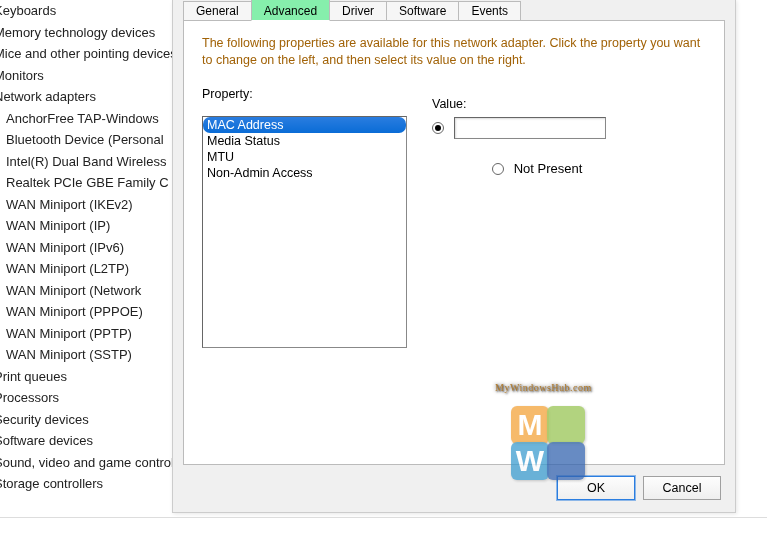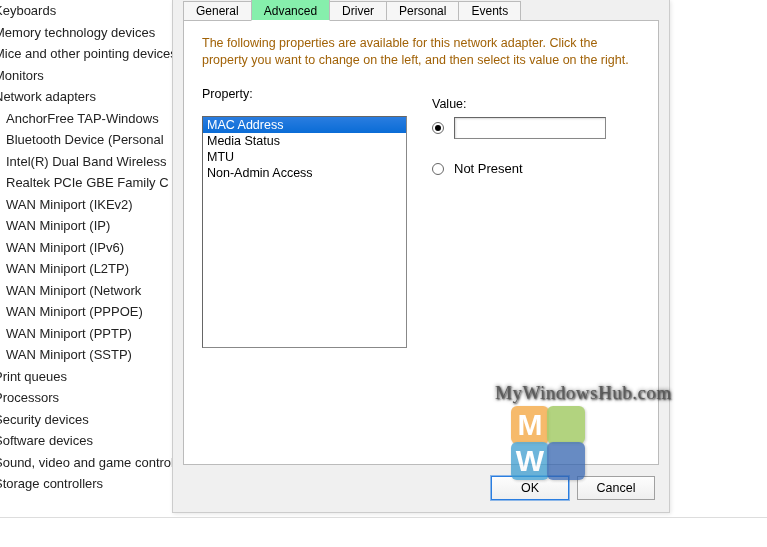--- a/index.html
+++ b/index.html
@@ -26,21 +26,21 @@
       white-space: nowrap;
       padding-left: 12px;
     }
     .tree-item.sub {
       padding-left: 24px;
     }
     .dialog {
       position: absolute;
       left: 172px;
       top: 0;
-      width: 498px;
+      width: 564px;
       height: 513px;
       background: #f0f0f0;
       border: 1px solid #ccc;
       border-top: none;
       box-shadow: 1px 1px 4px rgba(0,0,0,.1);
     }
     .tabstrip {
       display: flex;
       align-items: flex-end;
       height: 20px;
@@ -93,20 +93,21 @@
       border-top-color: #666;
       border-left-color: #666;
       background: #fff;
       overflow: hidden;
     }
     .property-item {
       padding: 0 4px;
       font-size: 12.5px;
       line-height: 16px;
       cursor: default;
+      border-radius: 7px;
     }
     .property-item.selected {
       background: #0a6cd6;
       background: linear-gradient(#2a7de0,#0a6cd6);
       color: #fff;
     }
     .value-section {
       position: absolute;
       left: 248px;
       top: 76px;
@@ -115,21 +116,21 @@
     .value-label {
       font-size: 12.5px;
       margin-bottom: 4px;
     }
     .radio-row {
       display: flex;
       align-items: center;
       margin-top: 6px;
       margin-bottom: 22px;
     }
-    .radio-row.second { margin-top: 2px; }
+    .radio-row.second { margin-top: 2px; justify-content: center; }
     .radio {
       width: 12px; height: 12px;
       border: 1px solid #666;
       border-radius: 50%;
       margin-right: 10px;
       display: inline-flex;
       align-items: center;
       justify-content: center;
       background: #fff;
     }
@@ -181,22 +182,22 @@
     }
     .watermark {
       position: absolute;
       left: 495px;
       top: 382px;
       pointer-events: none;
       opacity: .85;
     }
     .watermark-text {
       font-family: "Comic Sans MS", cursive;
-      font-size: 19px;
-      color: #404040;
+      font-size: 10px;
+      color: #a16207;
       text-shadow: 0 0 4px rgba(0,0,0,.8), 1px 1px 2px rgba(0,0,0,.9);
       letter-spacing: .5px;
     }
     .logo-tiles {
       position: absolute;
       top: 24px;
       left: 16px;
       width: 70px;
       height: 86px;
     }
@@ -245,21 +246,21 @@
   <div class="tree-item">Software devices</div>
   <div class="tree-item">Sound, video and game controllers</div>
   <div class="tree-item">Storage controllers</div>
 </div>
 
 <div class="dialog">
   <div class="tabstrip">
     <div class="tab">General</div>
     <div class="tab active">Advanced</div>
     <div class="tab">Driver</div>
-    <div class="tab">Personal</div>
+    <div class="tab">Software</div>
     <div class="tab">Events</div>
   </div>
 
   <div class="tabcontent">
     <div class="desc">The following properties are available for this network adapter. Click the property you want to change on the left, and then select its value on the right.</div>
 
     <div class="prop-label">Property:</div>
 
     <div class="property-list">
       <div class="property-item selected">MAC Address</div>

